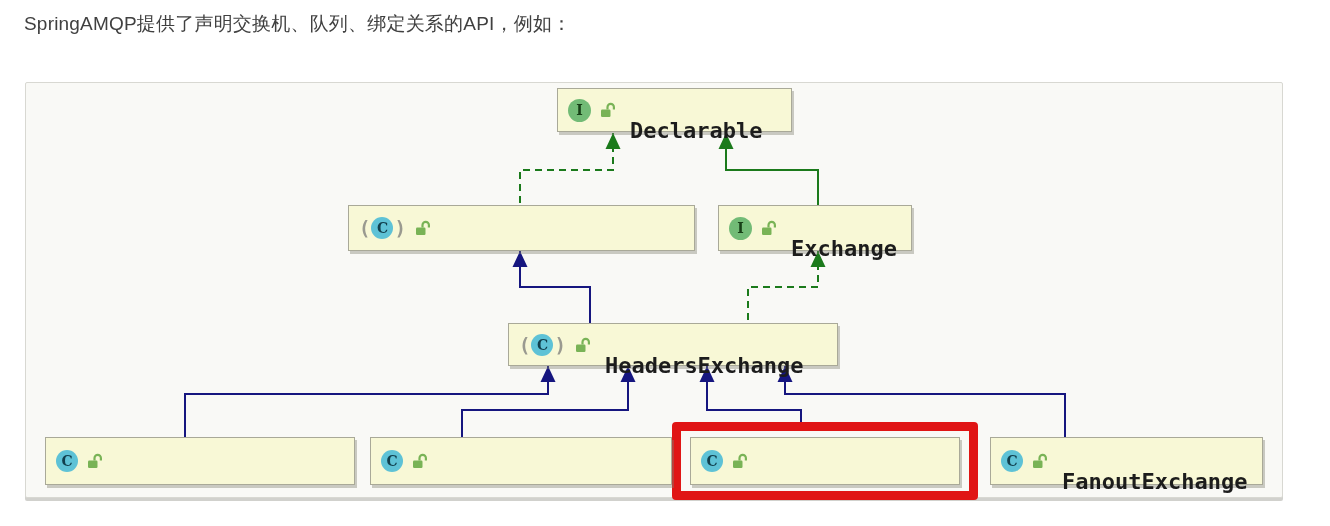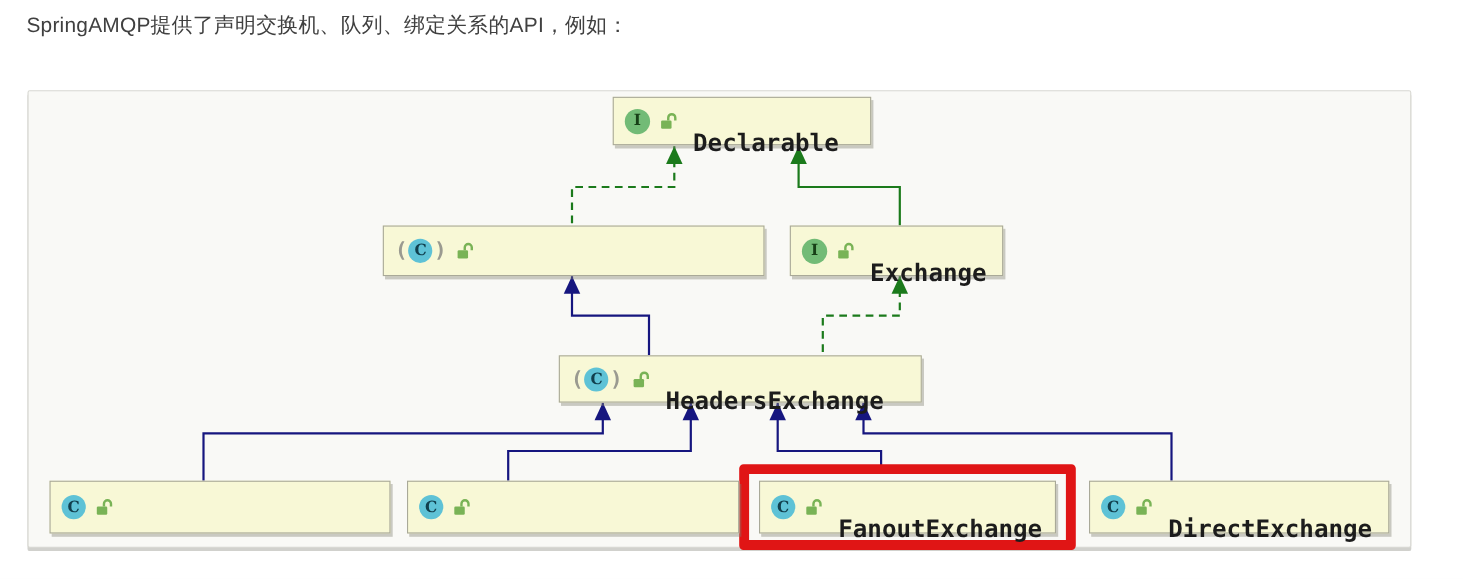--- a/index.html
+++ b/index.html
@@ -128,25 +128,24 @@
       <path d="M7.5 7.5 V5 A3.2 3.2 0 0 1 13.9 5 V7.5" stroke="#79b356" stroke-width="2.2" fill="none"></path>
     </svg>
   </div>
 
   <div class="node" style="left:690px;top:437px;width:270px;height:48px;">
     <span class="icon-circle cls">C</span>
     <svg class="lock" width="17" height="16" viewBox="0 0 17 16">
       <rect x="1" y="7.5" width="9.5" height="7.5" rx="1.2" fill="#79b356"></rect>
       <path d="M7.5 7.5 V5 A3.2 3.2 0 0 1 13.9 5 V7.5" stroke="#79b356" stroke-width="2.2" fill="none"></path>
     </svg>
-    <span class="node-label">FanoutExchange</span>
   </div>
 
   <div class="node" style="left:990px;top:437px;width:273px;height:48px;">
     <span class="icon-circle cls">C</span>
     <svg class="lock" width="17" height="16" viewBox="0 0 17 16">
       <rect x="1" y="7.5" width="9.5" height="7.5" rx="1.2" fill="#79b356"></rect>
       <path d="M7.5 7.5 V5 A3.2 3.2 0 0 1 13.9 5 V7.5" stroke="#79b356" stroke-width="2.2" fill="none"></path>
     </svg>
-    <span class="node-label">DirectExchange</span>
+    <span class="node-label">FanoutExchange</span>
   </div>
 
 </div>
 
 </body></html>

